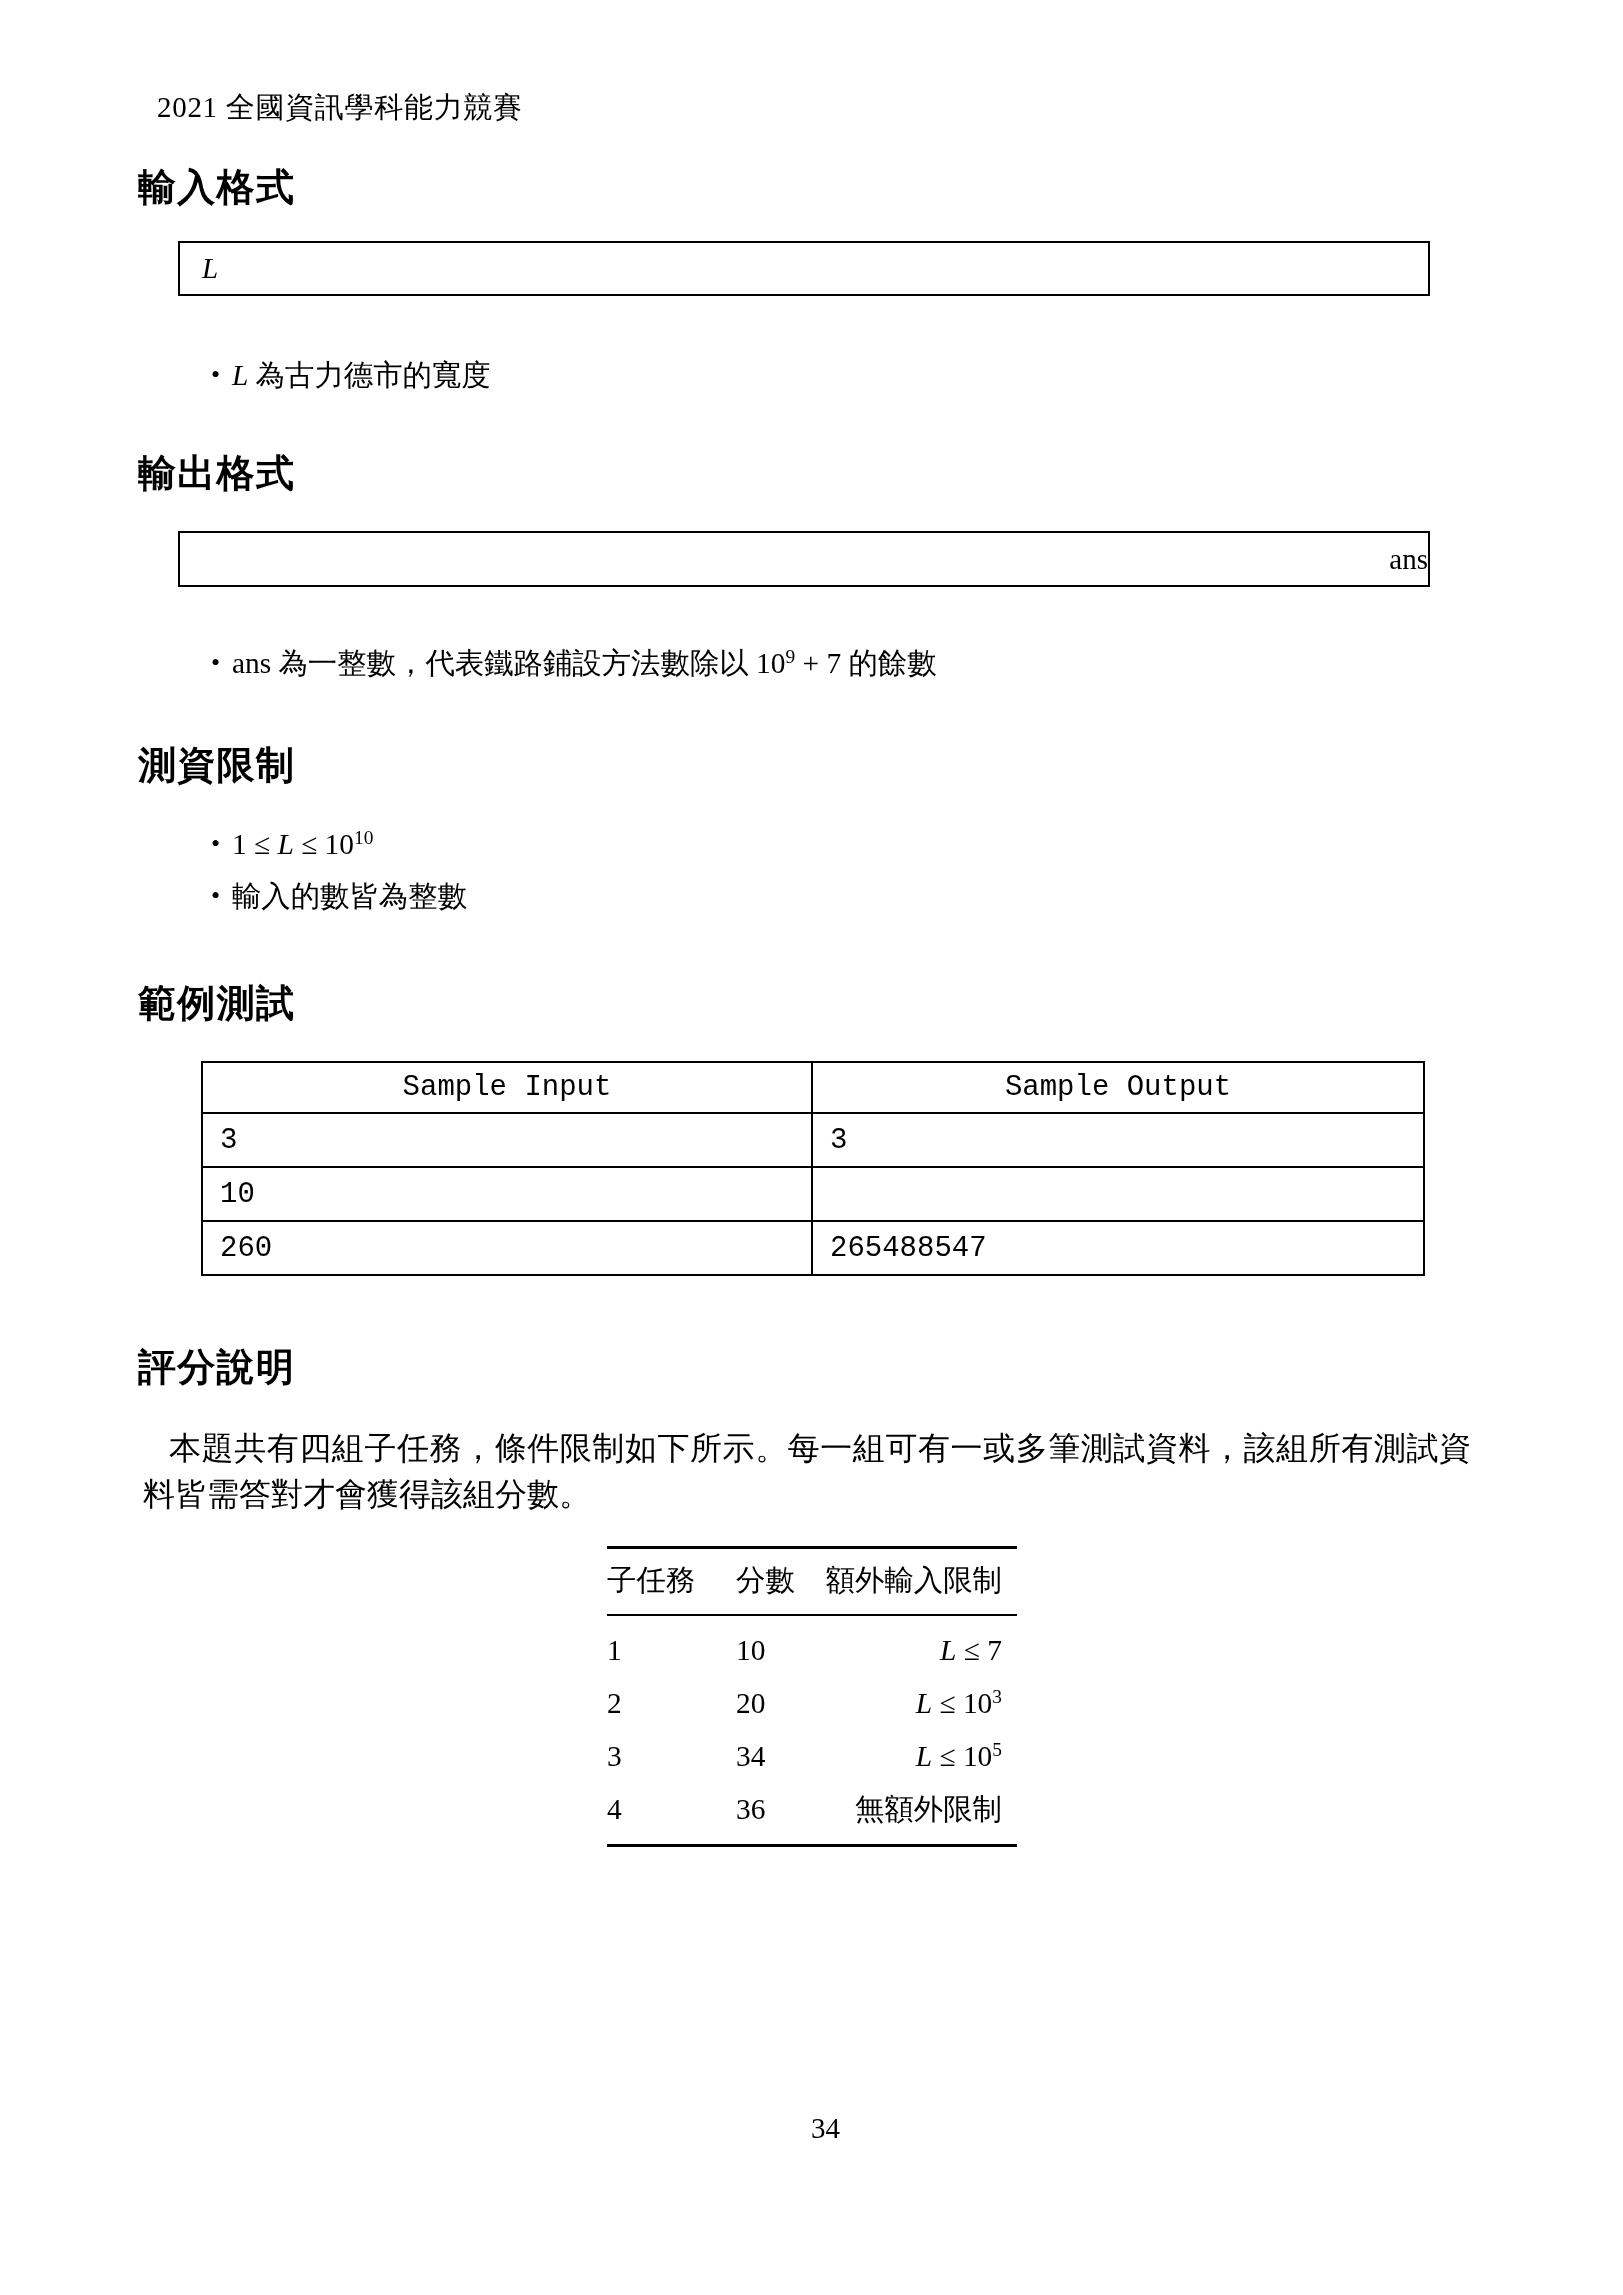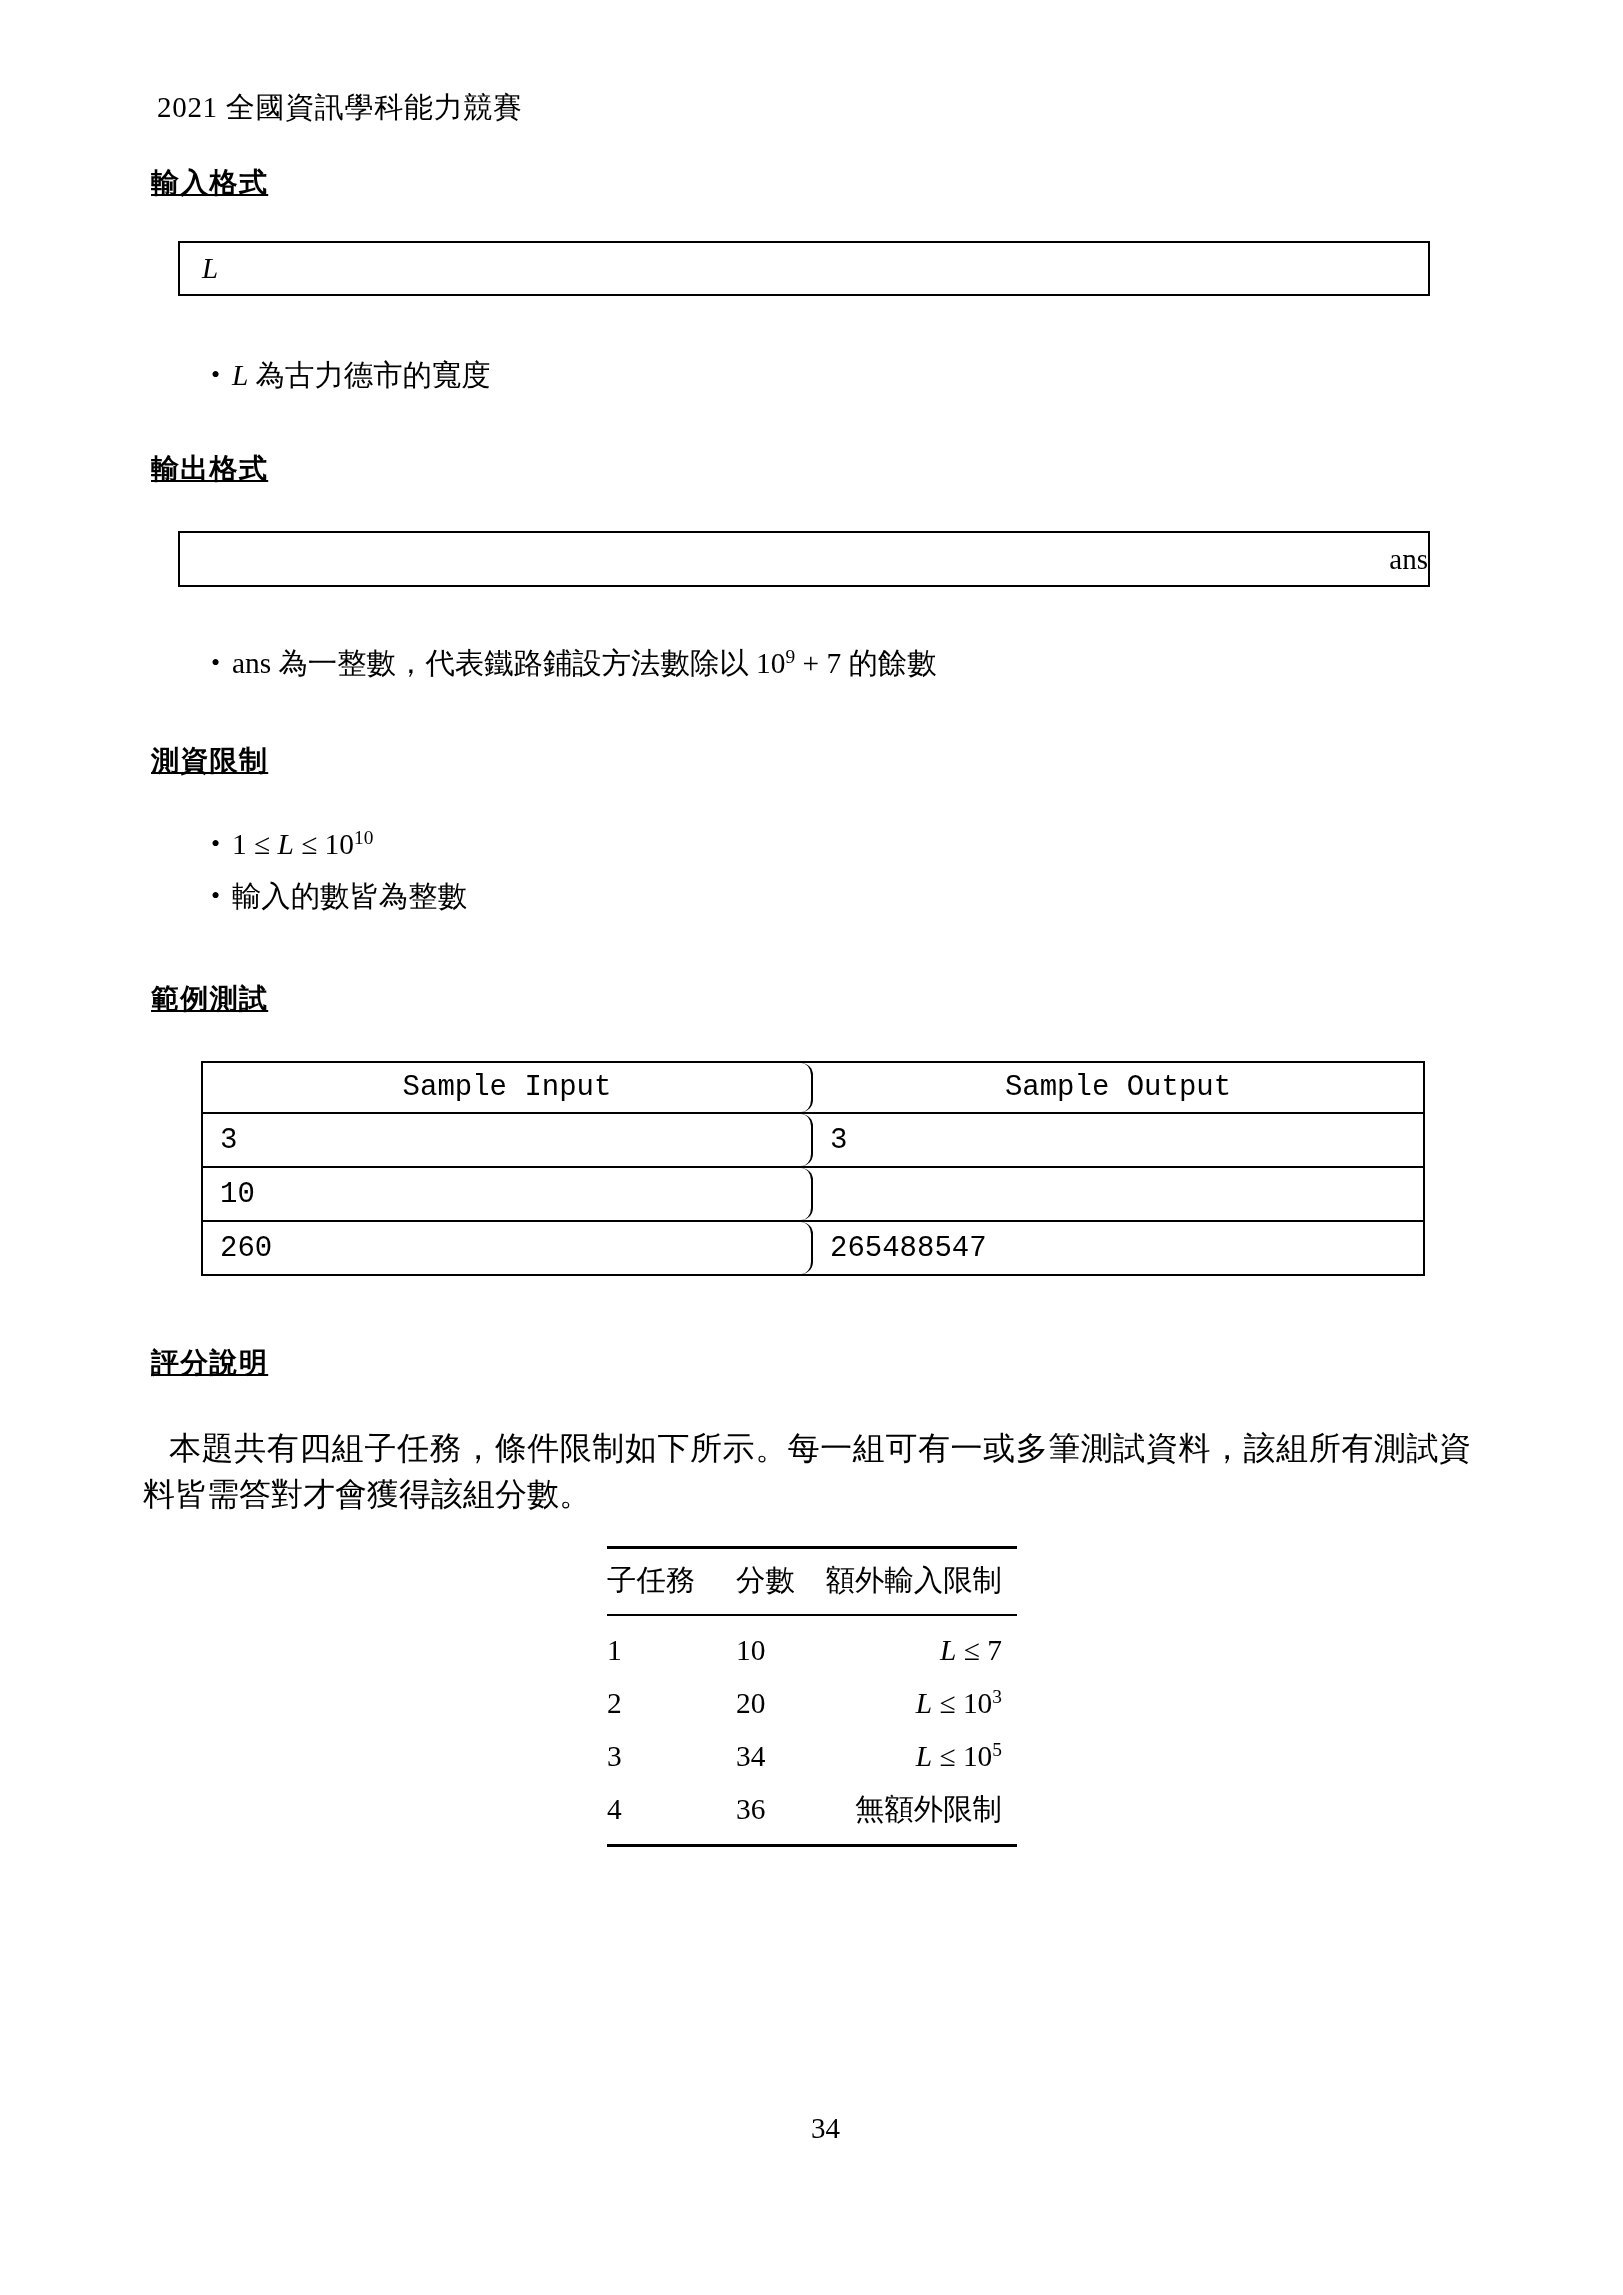--- a/index.html
+++ b/index.html
@@ -18,26 +18,25 @@
 
   
   .doc-header {
     left: 157px; top: 92px;
     font-size: 29px; line-height: 1.1;
     letter-spacing: 0.7px;
   }
 
   
   .sec-heading {
-    left: 151px;
+    left: 138px;
     font-family: "Liberation Sans", "DejaVu Sans", sans-serif;
     font-weight: 700;
-    font-size: 28px; line-height: 1.05;
+    font-size: 38px; line-height: 1.05;
     letter-spacing: 1.3px;
-    text-decoration: underline;
   }
 
   
   .io-box {
     left: 178px;
     width: 1252px;
     box-sizing: border-box;
     border: 2px solid #000;
     display: flex;
     align-items: center;
@@ -76,21 +75,20 @@
     font-family: "Liberation Mono", "DejaVu Sans Mono", monospace;
     font-size: 29px;
   }
   .st-row { display: flex; border-top: 2px solid #000; }
   .st-row:first-child { border-top: none; }
   .st-cell {
     box-sizing: border-box;
     width: 50%;
     display: flex;
     align-items: center;
-    border-radius: 12px;
   }
   .st-cell:first-child { border-right: 2px solid #000; }
   .st-head .st-cell { height: 49px; justify-content: center; }
   .st-data .st-cell { height: 52px; justify-content: flex-start; padding-left: 17px; }
 
   
   .score-para {
     left: 143px; top: 1425px;
     width: 1328px;
     font-size: 32px;

